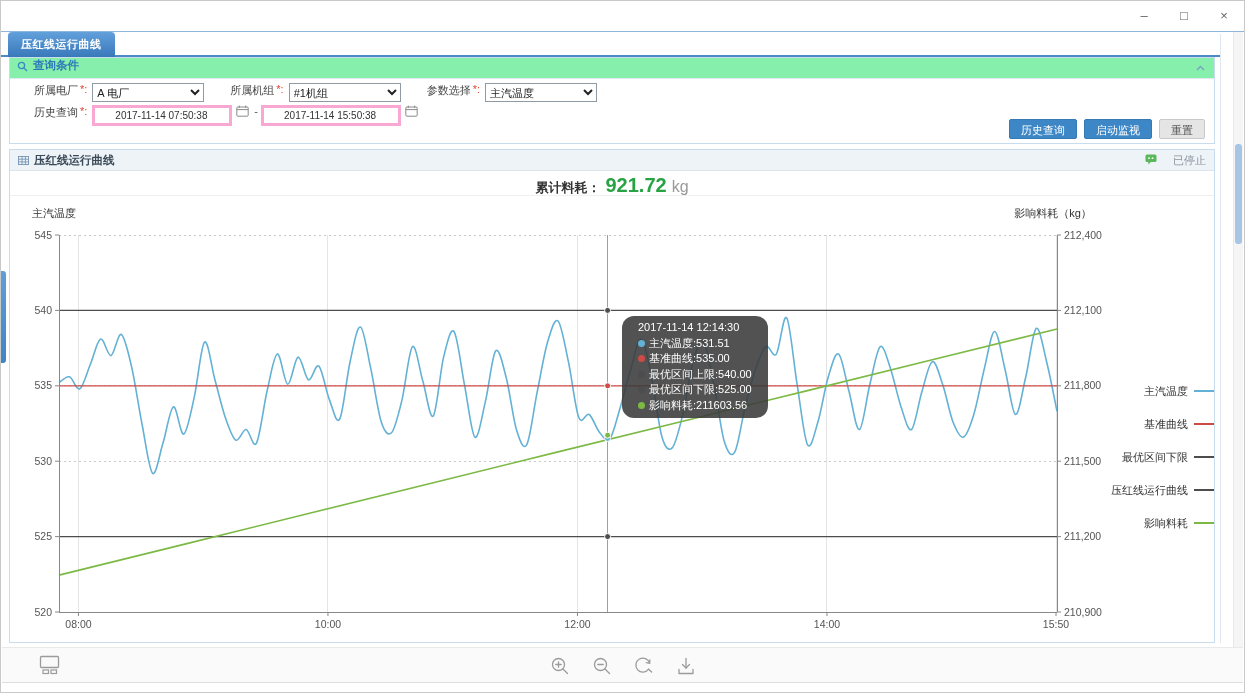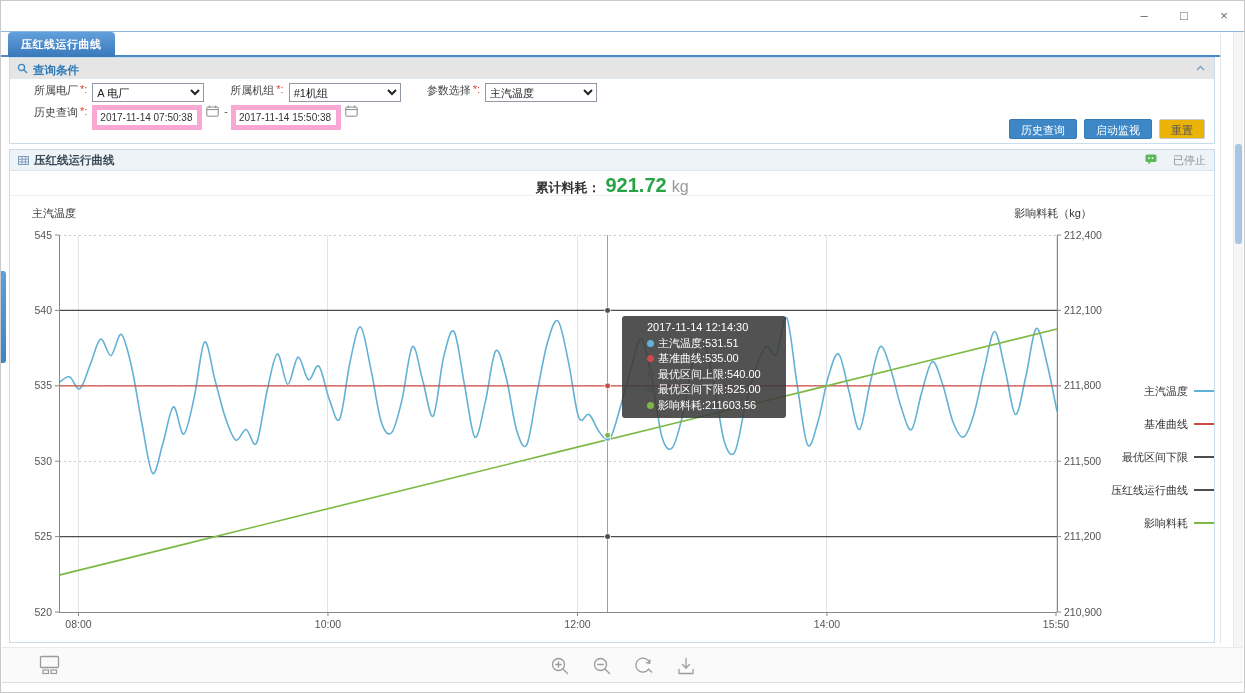--- a/index.html
+++ b/index.html
@@ -14,37 +14,37 @@
   .accent-line{position:absolute;top:30px;left:0;right:0;height:1px;background:#8fb6de;}
 
   
   .tab-row{position:absolute;top:31px;left:0;width:1219px;height:23px;border-bottom:2px solid #4d8bc8;box-sizing:content-box;}
   .tab{position:absolute;left:7px;bottom:-2px;background:linear-gradient(#62a0dc,#3978ba);color:#fff;
        font-size:11px;font-weight:bold;padding:5px 13px 5px;border-radius:4px 4px 0 0;cursor:pointer;letter-spacing:.5px;}
   .content-right-border{position:absolute;left:1219px;top:33px;width:1px;height:609px;background:#dfe8f1;}
 
   
   .query-panel{position:absolute;left:8px;top:56px;width:1206px;height:87px;border:1px solid #c9dcee;background:#fff;box-sizing:border-box;}
-  .q-header{position:absolute;top:0;left:0;right:0;height:21px;background:#e5e5e5;border-bottom:1px solid #e0eaf3;
-            display:flex;align-items:flex-end;padding-left:7px;gap:5px;box-sizing:border-box;}
+  .q-header{position:absolute;top:0;left:0;right:0;height:21px;background:#86efac;border-bottom:1px solid #e0eaf3;
+            display:flex;align-items:flex-start;padding-left:7px;gap:5px;box-sizing:border-box;}
   .q-title{color:#2f7bb8;font-size:11.5px;font-weight:bold;}
   .collapse{position:absolute;right:9px;top:7px;cursor:pointer;line-height:0;}
   .frow{position:absolute;left:24px;display:flex;align-items:flex-start;font-size:11px;color:#444;}
   .frow1{top:25px;} .frow2{top:47px;}
   .lbl{white-space:nowrap;}
   .req{color:#e0452f;margin:0 5px 0 2px;white-space:nowrap;}
   .lbl-gap{margin-left:26px;}
   select.sel{height:19px;font-size:11px;border:1px solid #8f9aa5;background:#fff;width:112px;color:#222;}
-  .dateinput{width:94px;height:15px;border:5px solid #f9a8d4;font-size:10px;padding:0 3px;color:#333;}
+  .dateinput{width:94px;height:15px;border:3px solid #f9a8d4;font-size:10px;padding:0 20px;color:#333;}
   .cal{margin:0 5px 0 4px;cursor:pointer;line-height:0;}
   .dash{margin:0 3px 0 0;color:#555;}
   .btn-row{position:absolute;top:61px;right:9px;display:flex;gap:7px;}
   .btn{height:20px;line-height:20px;padding:0 11px;font-size:11px;border-radius:2px;border:1px solid transparent;cursor:pointer;white-space:nowrap;}
   .btn-blue{background:#3e87c6;color:#fff;border-color:#3579b5;}
-  .btn-gray{background:#eab308;color:#555;border-color:#c9c9c9;}
+  .btn-gray{background:#e5e5e5;color:#555;border-color:#c9c9c9;}
 
   
   .chart-panel{position:absolute;left:8px;top:148px;width:1206px;height:494px;border:1px solid #c9dcee;background:#fff;box-sizing:border-box;}
   .c-header{height:20px;background:#eef3f8;border-bottom:1px solid #dbe5ee;display:flex;align-items:center;padding:0 8px;gap:5px;}
   .c-title{font-size:11.5px;color:#3a4a58;font-weight:600;}
   .c-status{margin-left:auto;display:flex;align-items:center;gap:16px;color:#8a949c;font-size:11px;cursor:default;}
   .stat-row{position:absolute;top:20px;left:0;right:0;height:26px;display:flex;align-items:baseline;justify-content:center;gap:5px;
             border-bottom:1px solid #f0f0f0;padding-top:4px;box-sizing:border-box;}
   .stat-label{font-size:13px;font-weight:bold;color:#333;}
   .stat-value{font-size:20px;font-weight:bold;}
@@ -56,21 +56,21 @@
   .axis-title{font-size:11px;fill:#333;}
 
   
   .legend{position:absolute;left:1118px;top:187px;width:86px;}
   .lg-item{display:flex;align-items:center;justify-content:flex-end;gap:6px;height:14px;margin-bottom:19px;cursor:pointer;}
   .lg-label{font-size:11px;color:#333;white-space:nowrap;}
   .lg-line{width:20px;height:2px;display:inline-block;flex:none;}
 
   
   .tooltip{position:absolute;left:612px;top:119px;background:rgba(58,58,58,.88);color:#fff;font-size:11px;
-           padding:4px 25px 5px;border-radius:3px;white-space:nowrap;line-height:15.5px;pointer-events:none;}
+           padding:4px 16px 5px;border-radius:12px;white-space:nowrap;line-height:15.5px;pointer-events:none;}
   .tt-title{line-height:15.5px;}
   .tt-row{display:flex;align-items:center;gap:4px;}
   .dot{width:7px;height:7px;border-radius:50%;display:inline-block;flex:none;}
 
   
   .v-scroll{position:absolute;right:1px;top:31px;width:10px;height:650px;background:#f5f5f5;border-left:1px solid #e8e8e8;box-sizing:border-box;}
   .v-thumb{position:absolute;left:1px;top:112px;width:7px;height:100px;background:#a8c6e4;border-radius:3px;cursor:pointer;}
   .side-handle{position:absolute;left:0;top:270px;width:5px;height:92px;background:linear-gradient(#5d9fd8,#3f85c4);border-radius:0 3px 3px 0;cursor:pointer;}
 
   

